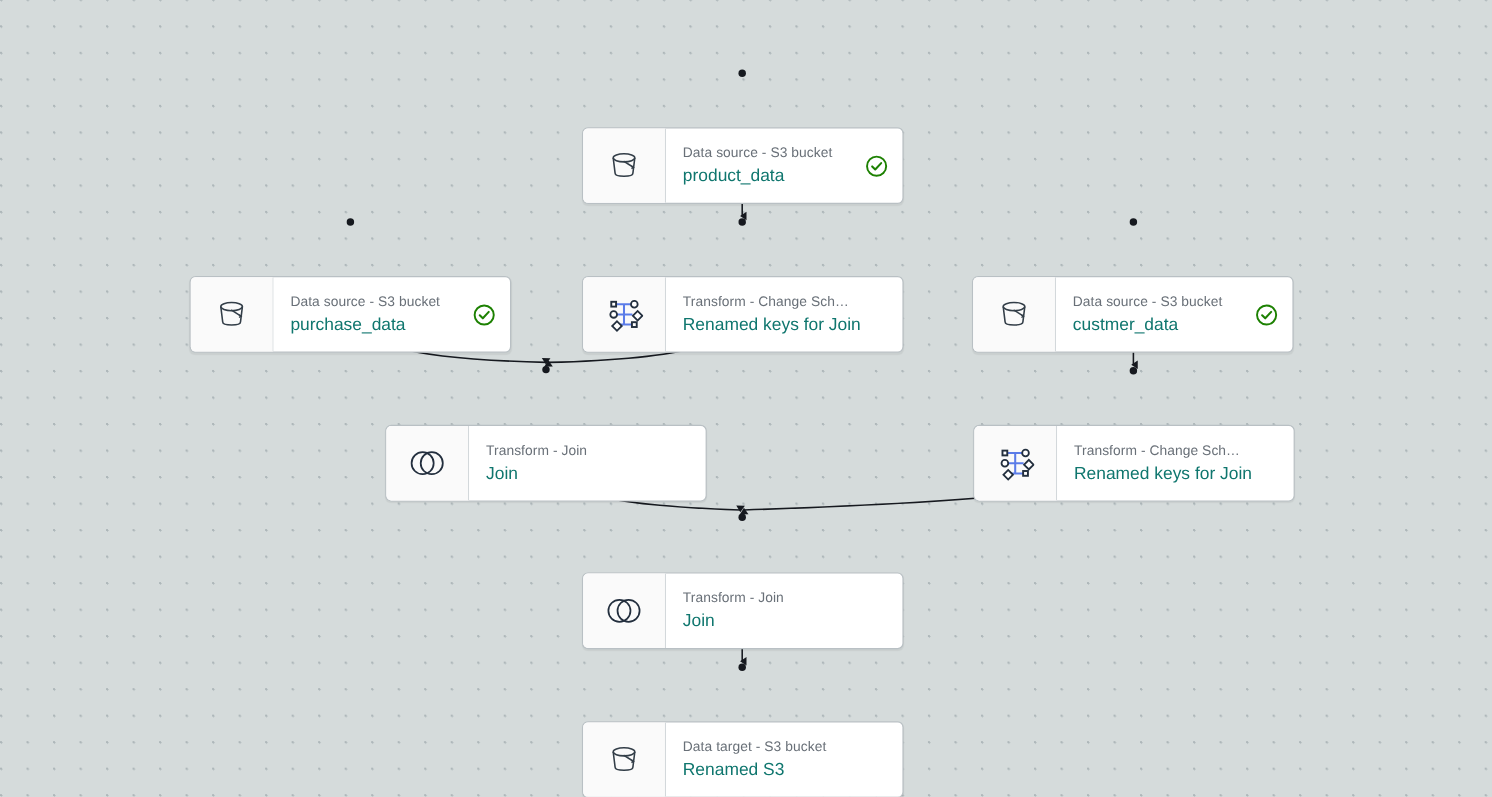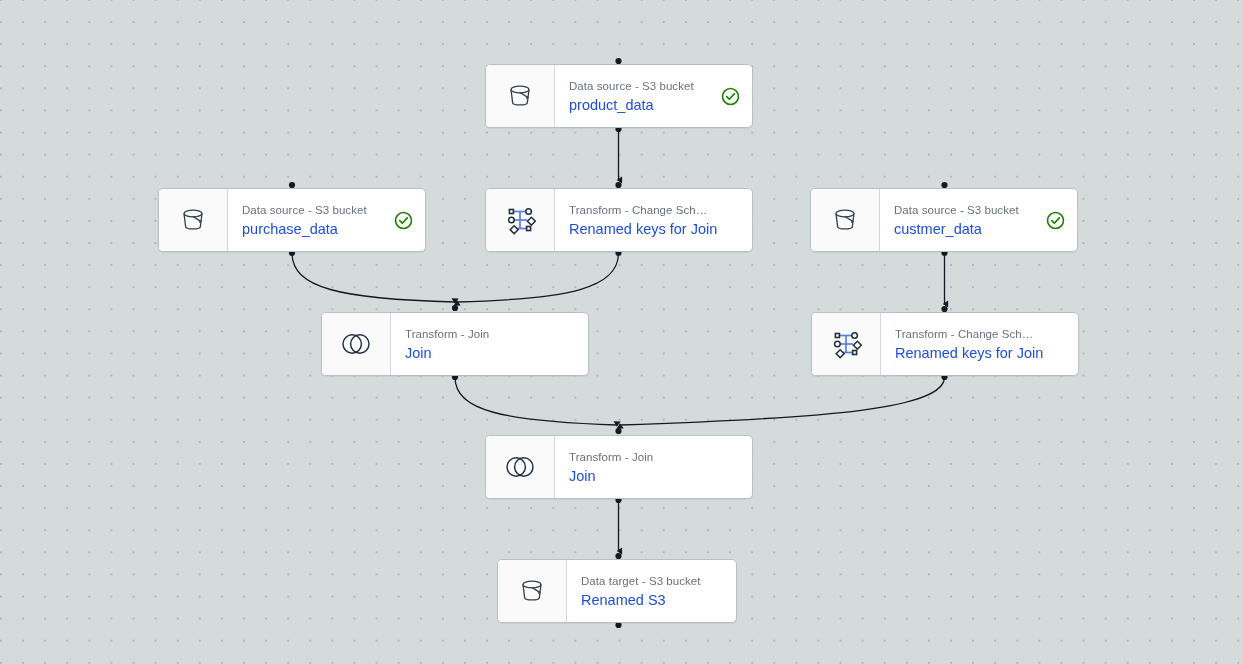--- a/index.html
+++ b/index.html
@@ -41,20 +41,21 @@
   .node {
     position: absolute;
     display: flex;
     align-items: stretch;
     background: #ffffff;
     border: 1px solid #b9c0c4;
     border-radius: 5px;
     box-sizing: border-box;
     box-shadow: 0 1px 1px rgba(0,0,0,0.06);
     height: 64px;
+    margin-top: 42px;
   }
   .node-icon {
     width: 68px;
     flex: 0 0 68px;
     background: #fafafa;
     border-right: 1px solid #d3d8db;
     border-radius: 4px 0 0 4px;
     display: flex;
     align-items: center;
     justify-content: center;
@@ -74,21 +75,21 @@
     color: #697078;
     white-space: nowrap;
     overflow: hidden;
     text-overflow: ellipsis;
     margin-bottom: 3px;
     letter-spacing: 0.005em;
   }
   .node-title {
     font-size: 14.5px;
     line-height: 18px;
-    color: #1d4ed8;
+    color: #0f766e;
     white-space: nowrap;
     overflow: hidden;
     text-overflow: ellipsis;
   }
   .node-status {
     position: absolute;
     right: 12px;
     top: 50%;
     transform: translateY(-50%);
     width: 20px;
@@ -99,21 +100,21 @@
   }
 
   
   .n-product   { left: 485px; top: 64px;  width: 268px; }
   .n-purchase  { left: 158px; top: 188px; width: 268px; }
   .n-renamed1  { left: 485px; top: 188px; width: 268px; }
   .n-customer  { left: 810px; top: 188px; width: 268px; }
   .n-join1     { left: 321px; top: 312px; width: 268px; }
   .n-renamed2  { left: 811px; top: 312px; width: 268px; }
   .n-join2     { left: 485px; top: 435px; width: 268px; }
-  .n-target    { left: 497px; top: 559px; width: 240px; }
+  .n-target    { left: 485px; top: 559px; width: 268px; }
 
   .icon-svg { display: block; }
 </style>
 </head>
 <body>
 
 <div id="canvas">
 
   <svg id="edges" width="1243" height="664" viewBox="0 0 1243 664">
     <defs>

